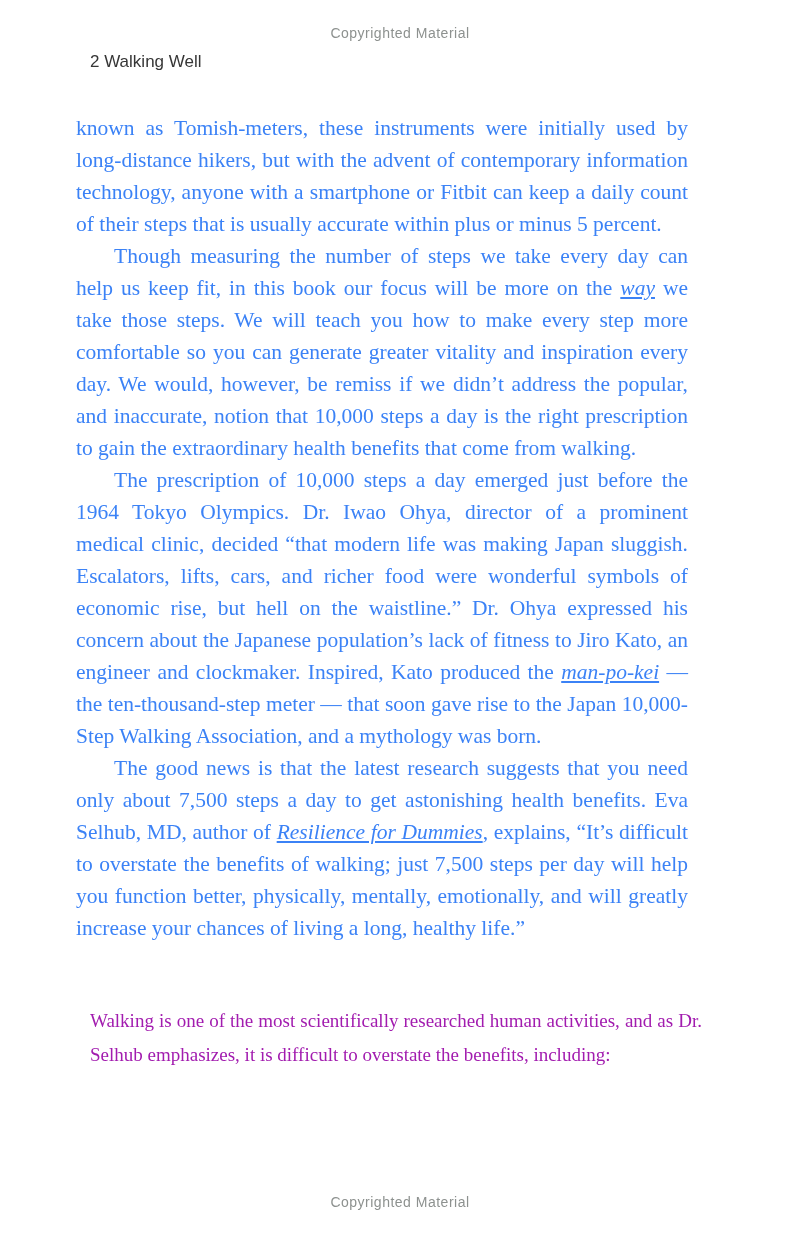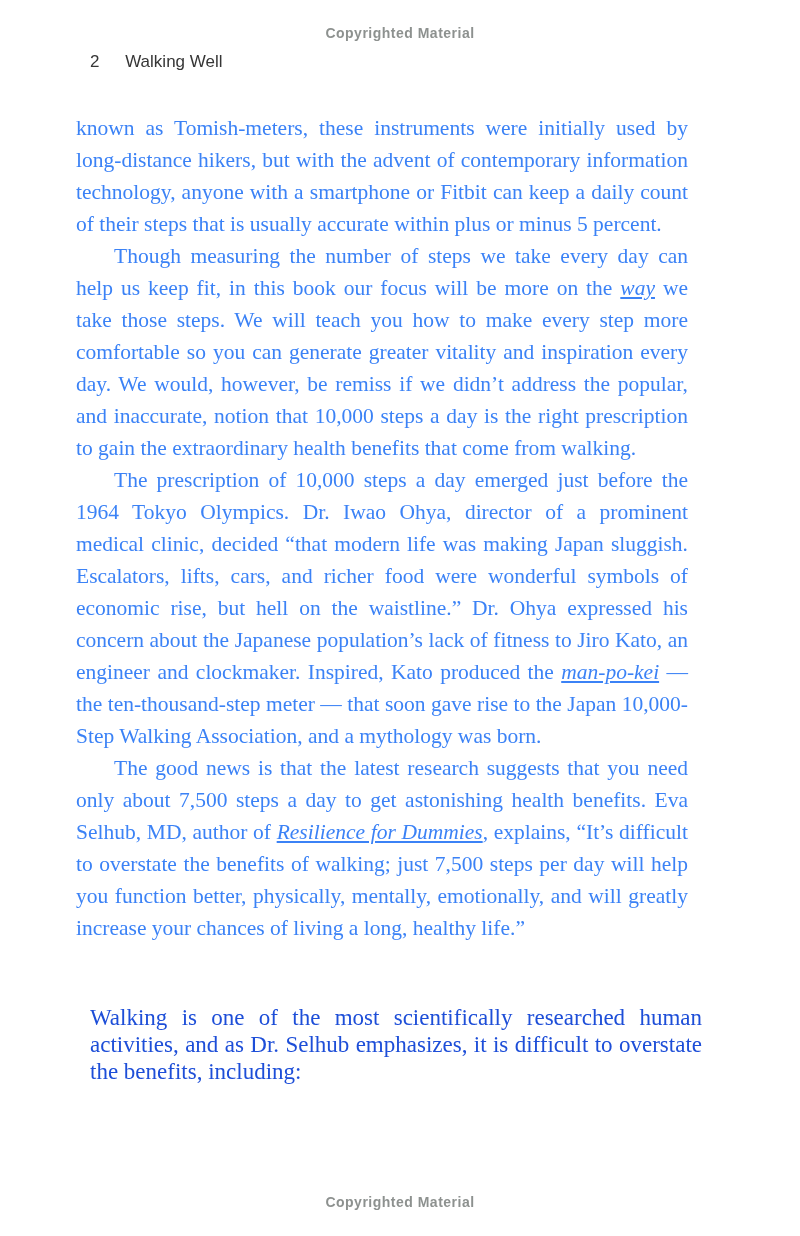--- a/index.html
+++ b/index.html
@@ -10,37 +10,37 @@
     background: #ffffff;
     font-family: "Liberation Serif", serif;
     overflow: hidden;
   }
   .copyright {
     position: absolute;
     left: 0;
     width: 100%;
     text-align: center;
     font-family: "Liberation Sans", sans-serif;
-    font-weight: bold;
+    font-weight: normal;
     font-size: 14px;
     letter-spacing: 0.5px;
     color: #8d918f;
   }
   .copyright.top { top: 25px; }
   .copyright.bottom { top: 1194px; }
   .running-header {
     position: absolute;
     top: 52px;
     left: 90px;
     font-family: "Liberation Sans", sans-serif;
     font-size: 17px;
     color: #363636;
   }
   .running-header .page-num { display: inline-block; }
-  .running-header .book-title { display: inline-block; margin-left: 21px; }
+  .running-header .book-title { display: inline-block; }
   .body-main {
     position: absolute;
     top: 112px;
     left: 76px;
     width: 612px;
     font-size: 21.5px;
     line-height: 32px;
     color: #3b82f6;
     text-align: justify;
     font-variant-numeric: oldstyle-nums;
@@ -57,23 +57,23 @@
   .section-heading {
     margin: 0 0 23px 0;
     text-align: center;
     font-family: "Liberation Sans", sans-serif;
     font-weight: 400;
     font-size: 24px;
     letter-spacing: 1.5px;
     color: #262626;
   }
   .closing-wrap {
-    font-size: 23px;
-    line-height: 27px;
-    color: #1d4ed8;
+    font-size: 19px;
+    line-height: 34px;
+    color: #a21caf;
     text-align: justify;
     font-variant-numeric: oldstyle-nums;
   }
 </style>
 </head>
 <body>
 
 <div class="page">
 
   <div class="copyright top">Copyrighted Material</div>

